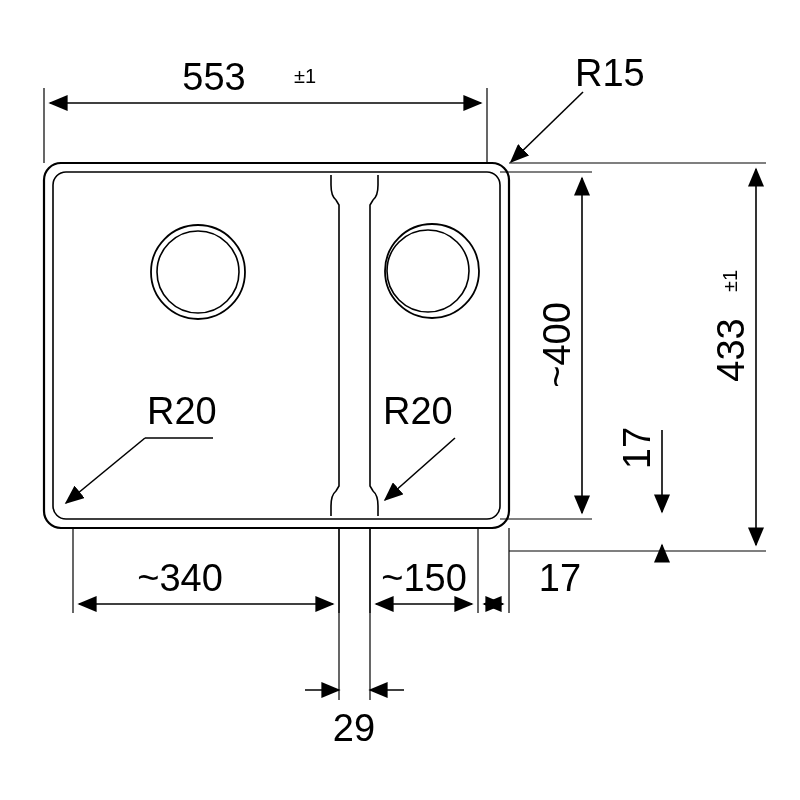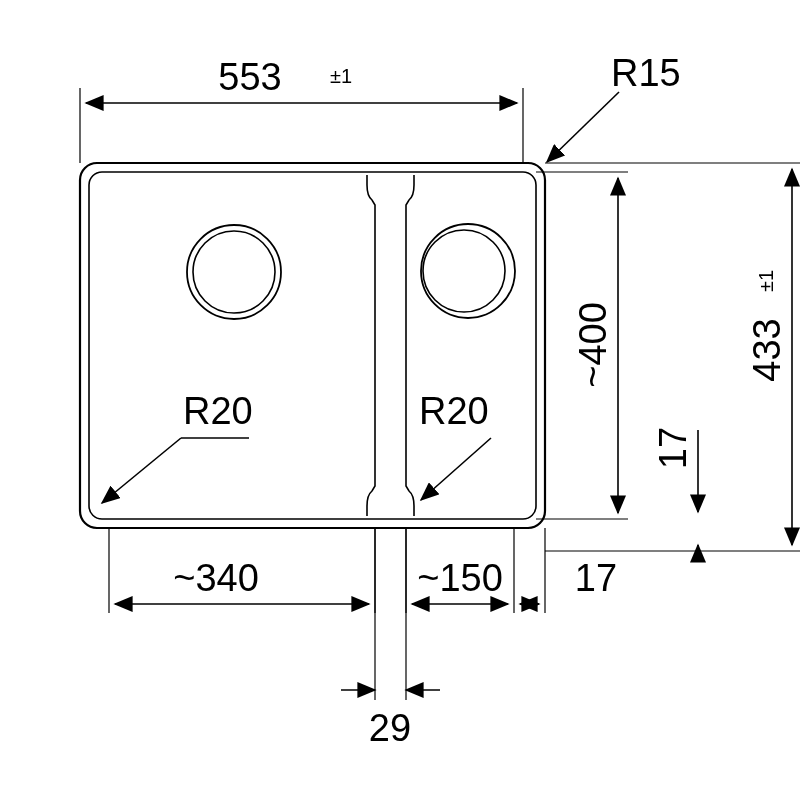--- a/index.html
+++ b/index.html
@@ -11,21 +11,20 @@
     width: 800px;
     height: 800px;
     font-family: "Liberation Sans", sans-serif;
     color: #000000;
     overflow: hidden;
   }
   #drawing {
     position: relative;
     width: 712px;
     height: 800px;
-    margin-left: 36px;
   }
   svg {
     display: block;
   }
   .dimtext {
     font-family: "Liberation Sans", sans-serif;
     font-size: 38px;
     fill: #000000;
   }
   .dimtext-small {

